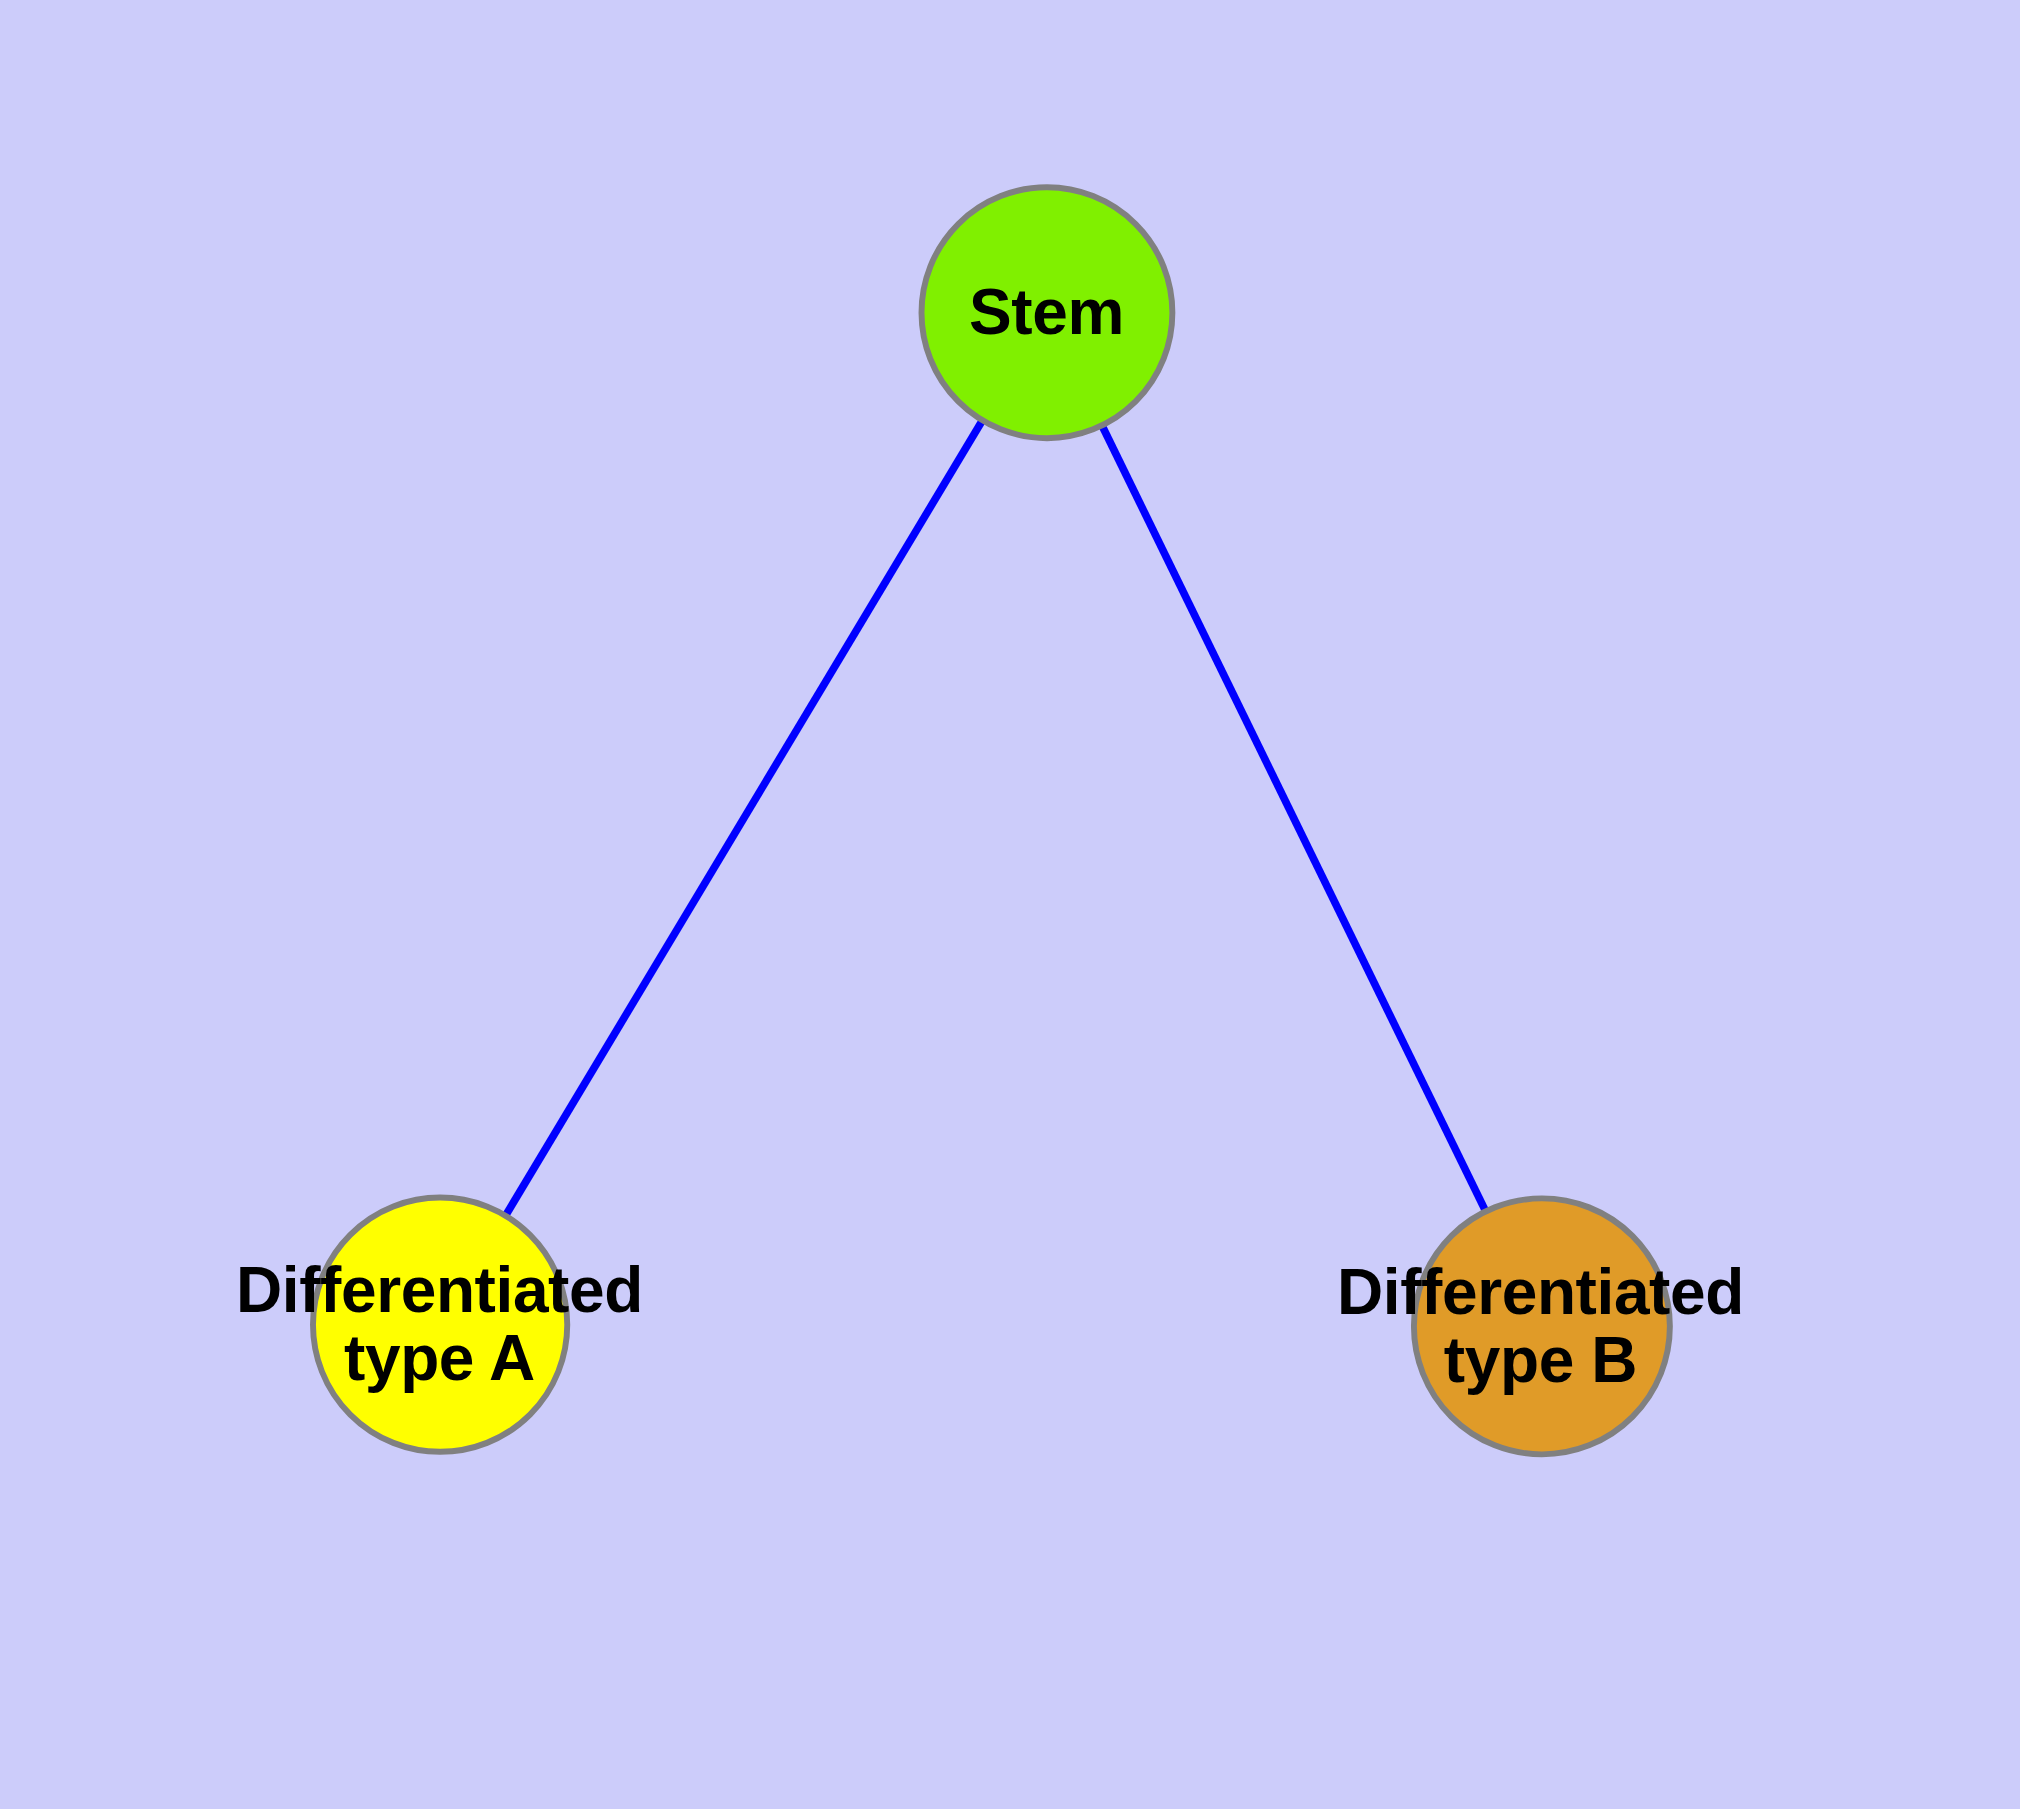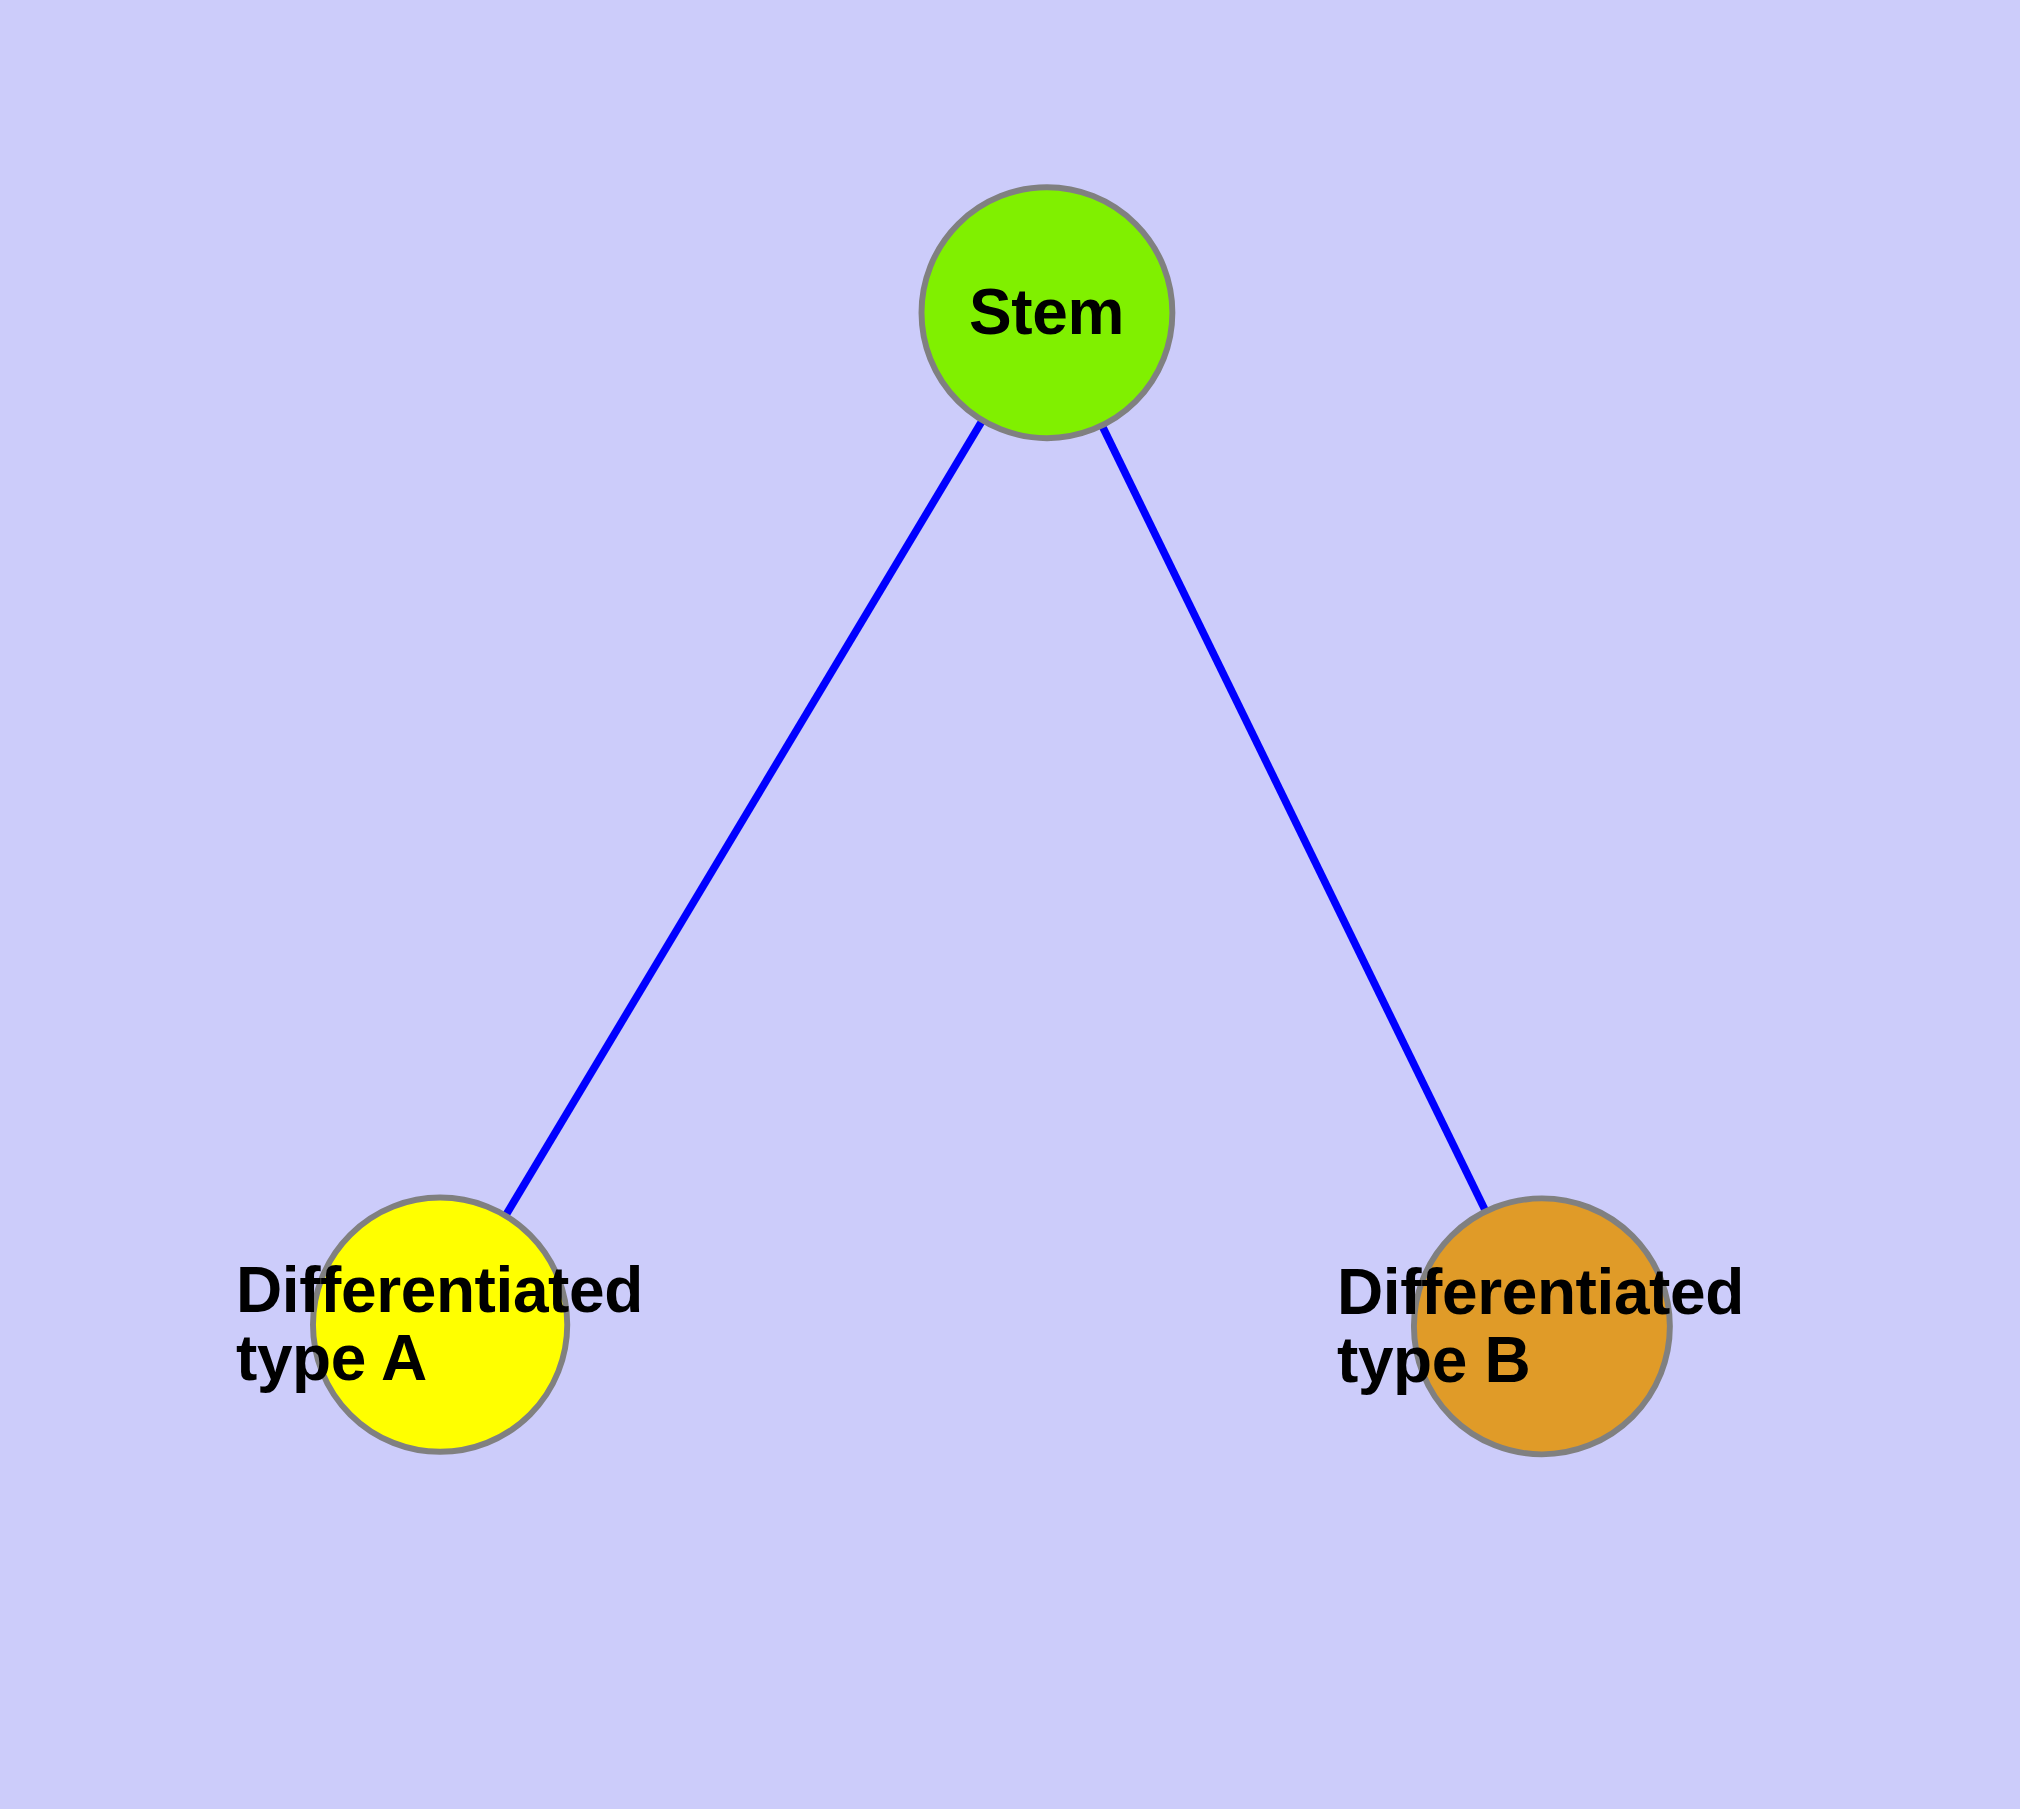--- a/index.html
+++ b/index.html
@@ -23,21 +23,21 @@
   }
   #graph-svg {
     position: absolute;
     left: 0;
     top: 0;
     width: 2021px;
     height: 1812px;
   }
   .node-label {
     position: absolute;
-    text-align: left;
+    text-align: center;
     color: #000000;
     font-weight: bold;
     line-height: 1.06;
     white-space: pre;
     pointer-events: none;
     letter-spacing: -0.4px;
   }
 </style>
 </head>
 <body>

